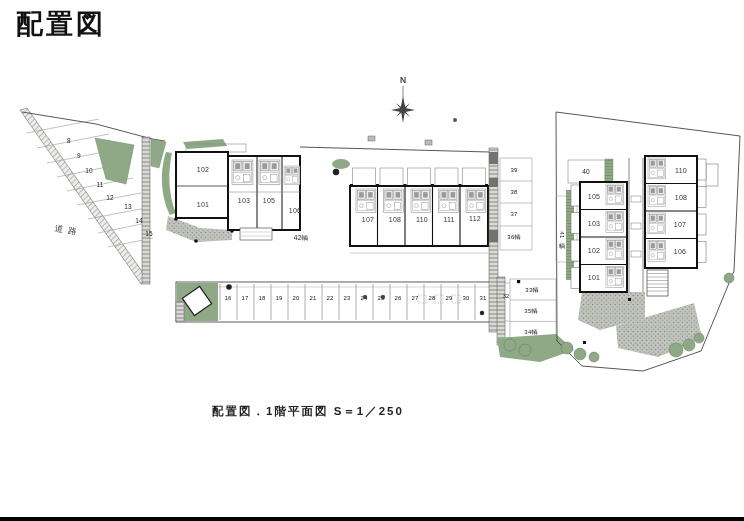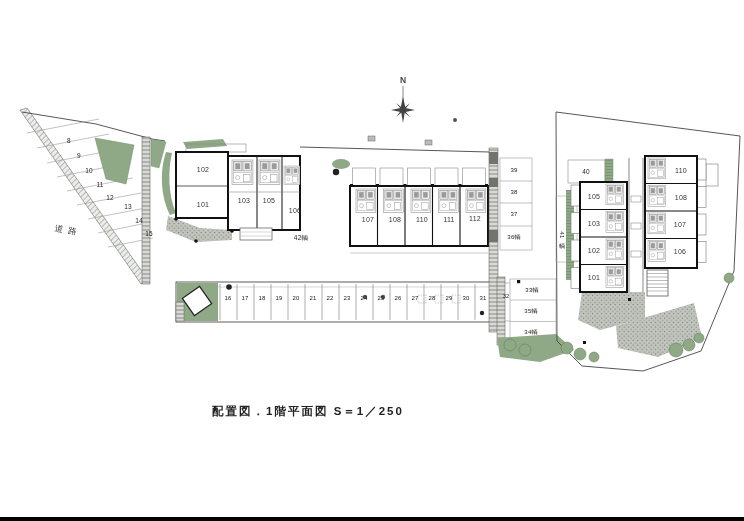--- a/index.html
+++ b/index.html
@@ -258,20 +258,21 @@
 
     <g fill="#444">
       <line x1="403" y1="86" x2="403" y2="102" stroke="#555" stroke-width="0.7"></line>
       <polygon points="403,97 405.5,108 403,123 400.5,108"></polygon>
       <polygon points="391,110 403,107.5 415,110 403,112.5"></polygon>
       <polygon points="396,103 403,108.5 410,117 403,111.5"></polygon>
       <polygon points="410,103 404.5,110 396,117 401.5,110"></polygon>
     </g>
   </svg>
 
+  <div id="page-title">配置図</div>
   <div id="caption">配置図．1階平面図 S＝1／250</div>
   <div id="north-label">N</div>
   <div id="road-label">道路</div>
 
   <div class="lbl" style="left:69px;top:141px">8</div>
   <div class="lbl" style="left:79px;top:156px">9</div>
   <div class="lbl" style="left:89px;top:171px">10</div>
   <div class="lbl" style="left:100px;top:185px">11</div>
   <div class="lbl" style="left:110px;top:198px">12</div>
   <div class="lbl" style="left:128px;top:207px">13</div>

